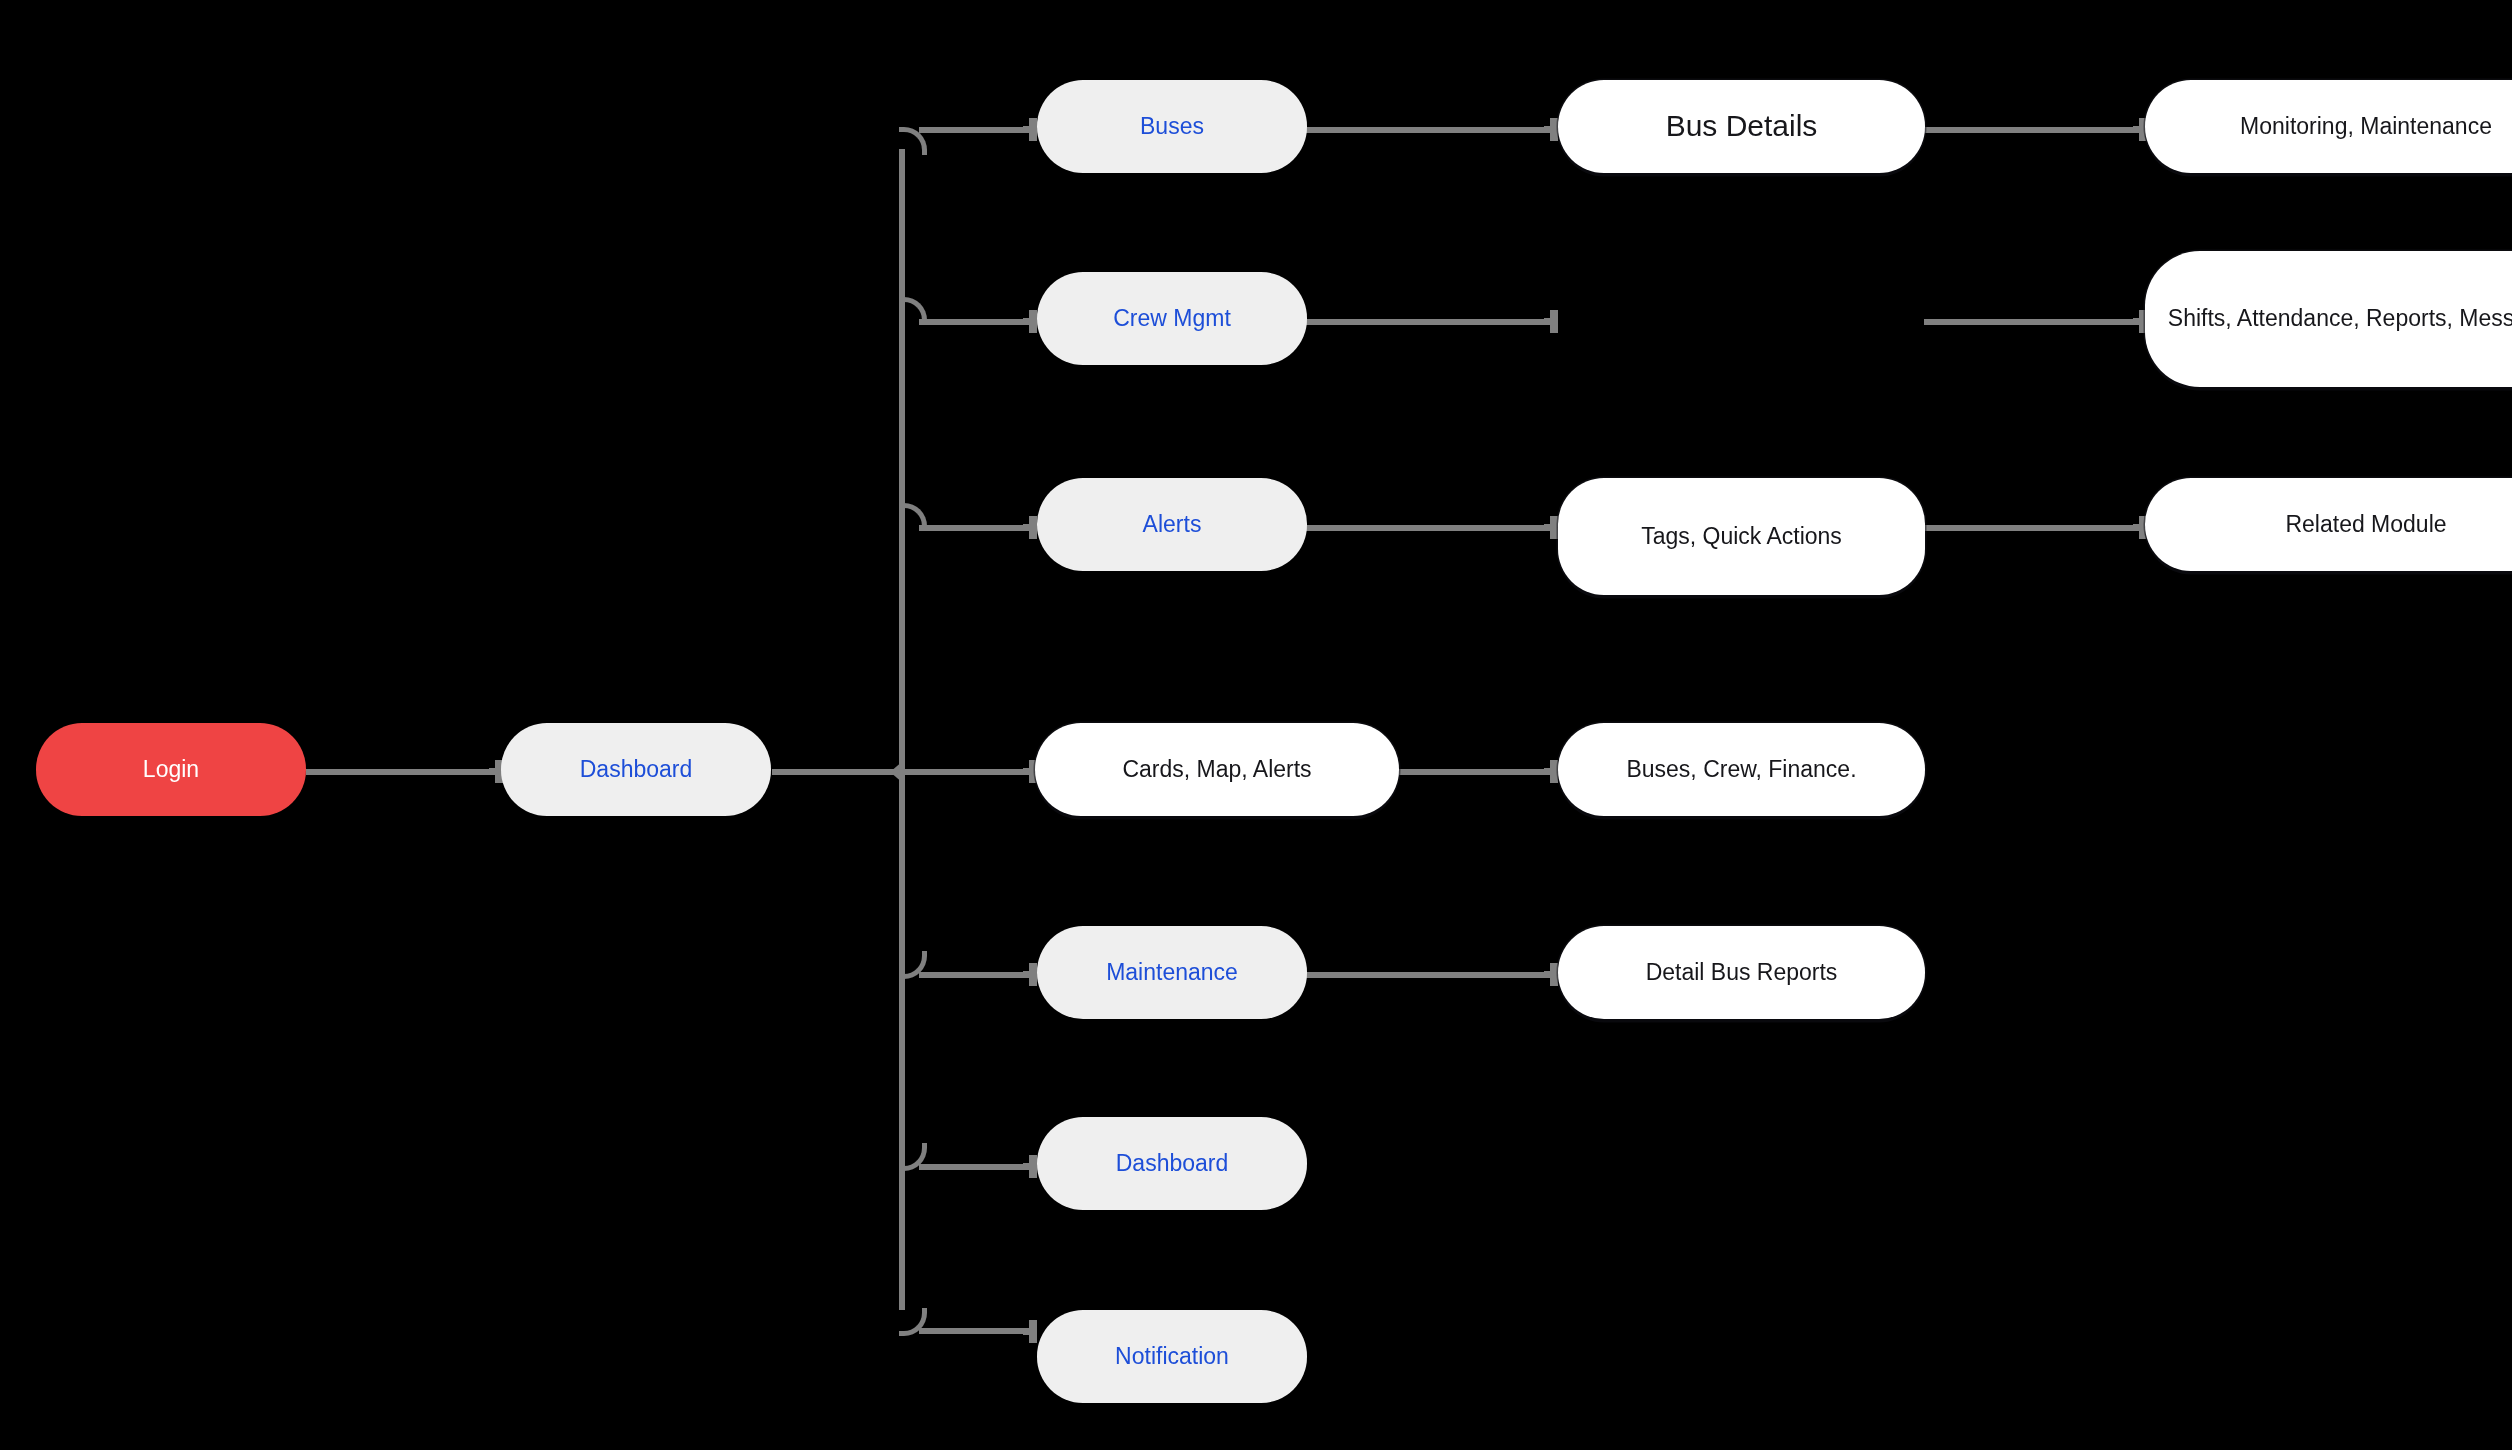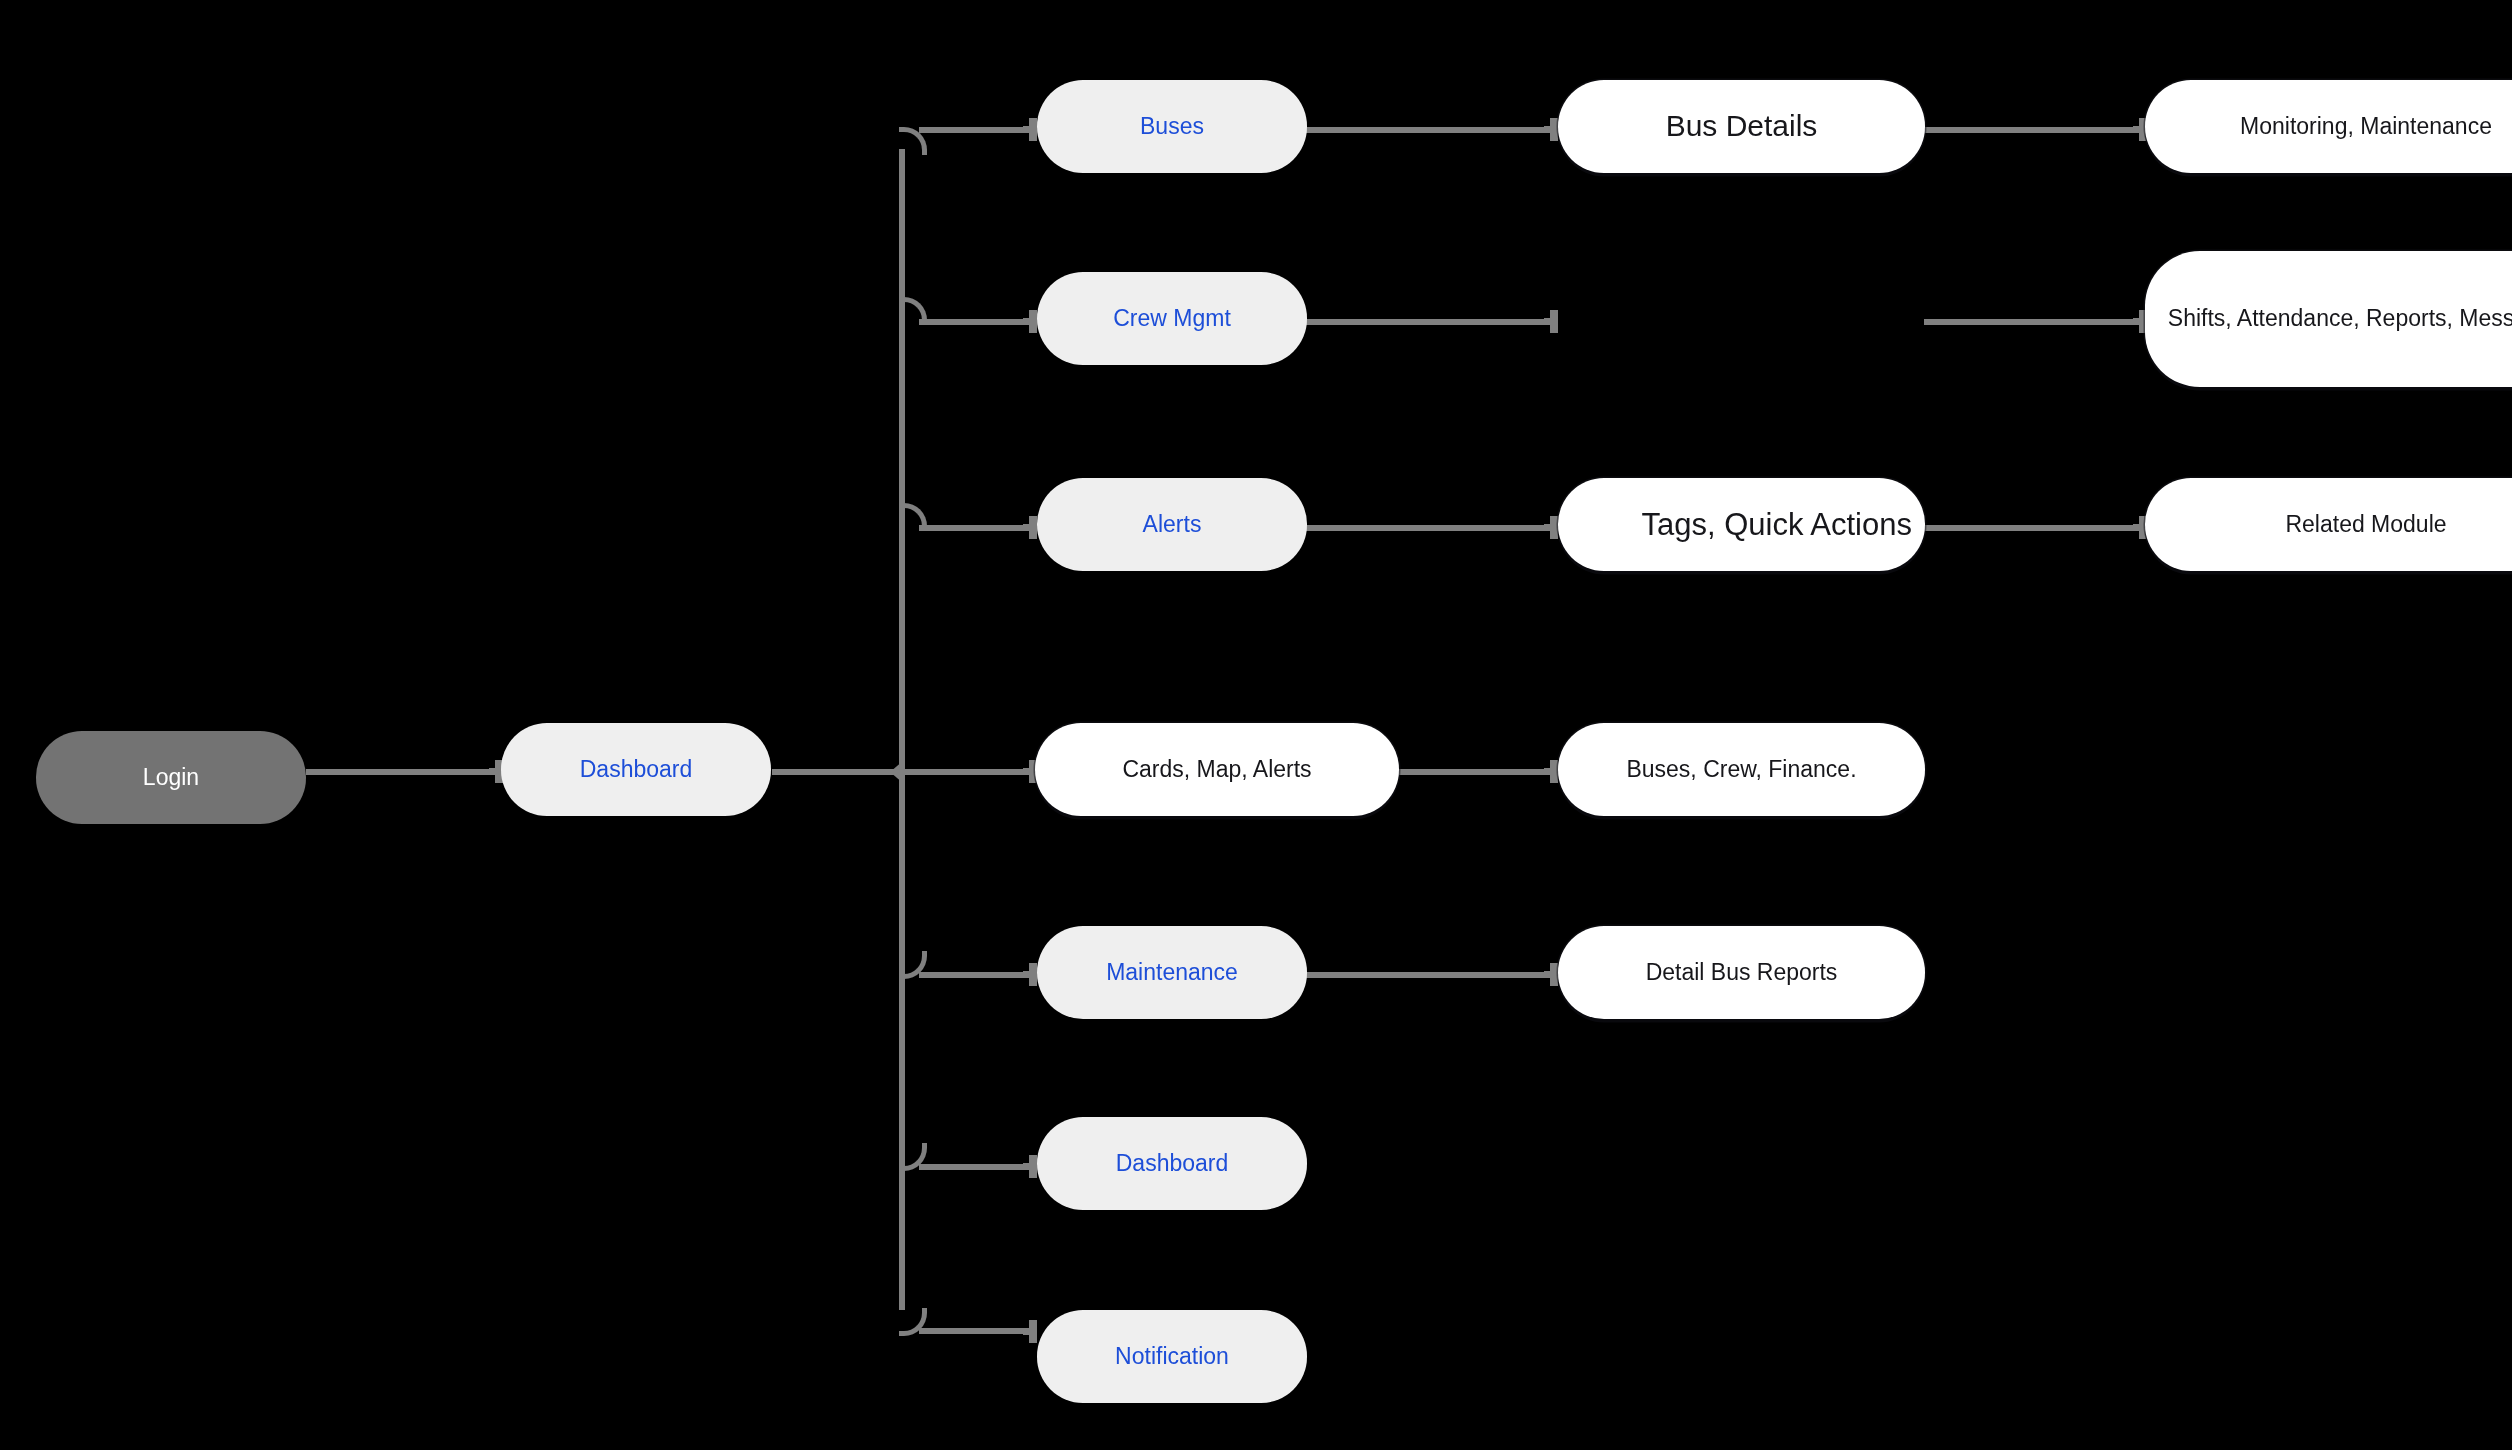--- a/index.html
+++ b/index.html
@@ -34,23 +34,22 @@
   .n-gray{
     background:#EFEFEF;
     color:#1d4ed8;
   }
   .n-white{
     background:#FFFFFF;
     color:#17171B;
     box-shadow:0 3.5px 0 0 rgba(10,10,14,0.92), 0 0 0 1.5px rgba(20,20,26,0.55);
   }
   .n-dark{
-    background:#737373;
+    background:#ef4444;
     color:#FFFFFF;
-    margin-top:8px;
   }
 
   
   .edge{
     position:absolute;
     background:#808080;
     z-index:2;
   }
   .h-line{height:5.5px;}
   .v-line{width:5.5px;}
@@ -196,21 +195,21 @@
 
   <div class="node n-gray" style="left:1037px; top:1310px; width:270px; height:93px; font-size:23px;">
     <span class="node-label">Notification</span>
   </div>
 
   <div class="node n-white" style="left:1558px; top:80px; width:367px; height:93px; font-size:30px;">
     <span class="node-label">Bus Details</span>
   </div>
 
 
-  <div class="node n-white" style="left:1558px; top:478px; width:367px; height:93px; font-size:31px;text-align:right;">
+  <div class="node n-white" style="left:1558px; top:478px; width:367px; height:117px; font-size:23px;">
     <span class="node-label">Tags, Quick Actions</span>
   </div>
 
   <div class="node n-white" style="left:1558px; top:723px; width:367px; height:93px; font-size:23px;">
     <span class="node-label">Buses, Crew, Finance.</span>
   </div>
 
   <div class="node n-white" style="left:1558px; top:926px; width:367px; height:93px; font-size:23px;">
     <span class="node-label">Detail Bus Reports</span>
   </div>

